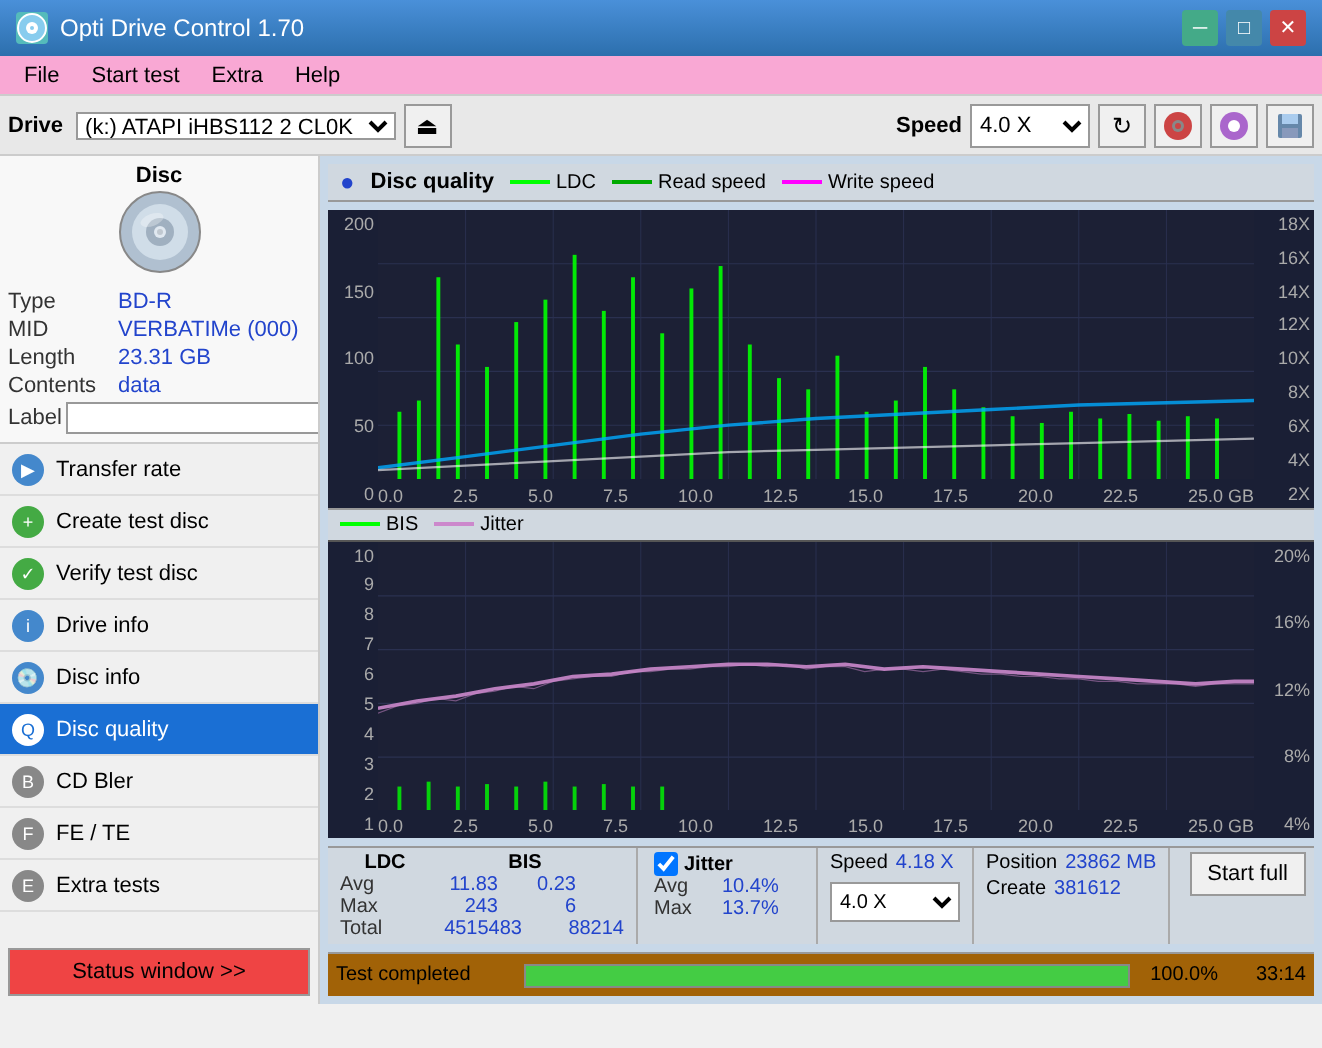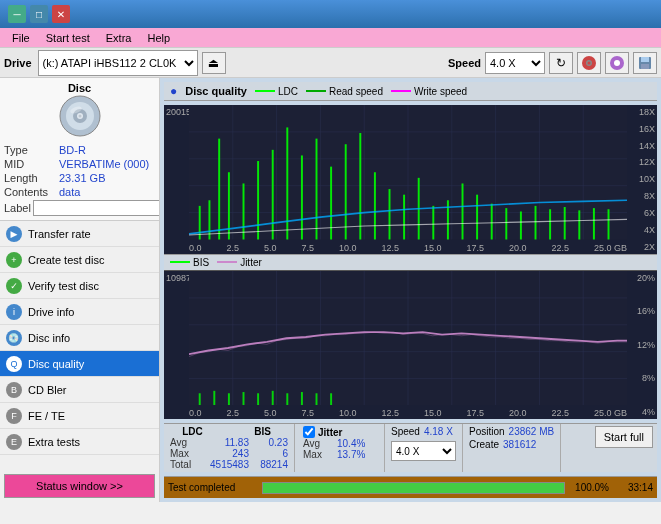--- a/index.html
+++ b/index.html
@@ -16,21 +16,21 @@
     .btn-max { background: #48a; color: white; }
     .btn-close { background: #c44; color: white; }
     
     
     .menu-bar { background: #f9a8d4; height: 20px; display: flex; align-items: center; padding: 0 4px; border-bottom: 1px solid #ccc; }
     .menu-item { padding: 2px 8px; cursor: pointer; font-size: 11px; }
     
     
     .toolbar { background: #e8e8e8; height: 30px; display: flex; align-items: center; padding: 0 4px; border-bottom: 1px solid #ccc; gap: 4px; }
     .toolbar-label { font-size: 11px; font-weight: bold; margin-right: 2px; }
-    .toolbar-dropdown { height: 26px; font-size: 11px; border: 1px solid #999; background: white; min-width: 160px; }
+    .toolbar-dropdown { height: 14px; font-size: 11px; border: 1px solid #999; background: white; min-width: 160px; }
     .toolbar-spacer { flex: 1; }
     .speed-label { font-size: 11px; font-weight: bold; }
     .speed-dropdown { height: 22px; font-size: 11px; border: 1px solid #999; background: white; width: 60px; }
     .toolbar-icon-btn { width: 24px; height: 22px; border: 1px solid #999; background: #f0f0f0; cursor: pointer; display: flex; align-items: center; justify-content: center; font-size: 12px; }
     
     
     .main { display: flex; height: calc(524px - 28px - 20px - 30px - 22px); }
     
     
     .sidebar { width: 160px; background: #f0f0f0; border-right: 1px solid #ccc; display: flex; flex-direction: column; overflow: hidden; }
@@ -49,21 +49,21 @@
     
     .nav-items { display: flex; flex-direction: column; }
     .nav-item { display: flex; align-items: center; height: 26px; padding: 0 6px; cursor: pointer; font-size: 11px; border-bottom: 1px solid #ddd; gap: 6px; }
     .nav-item.active { background: #1a6fd4; color: white; }
     .nav-item-icon { width: 16px; height: 16px; border-radius: 8px; display: flex; align-items: center; justify-content: center; font-size: 9px; flex-shrink: 0; }
     .nav-icon-blue { background: #4488cc; color: white; }
     .nav-icon-green { background: #44aa44; color: white; }
     .nav-icon-gray { background: #888; color: white; }
     
     
-    .status-btn { margin: 4px; height: 24px; border: 1px solid #999; background: #ec4899; cursor: pointer; font-size: 11px; }
+    .status-btn { margin: 4px; height: 24px; border: 1px solid #999; background: #ef4444; cursor: pointer; font-size: 11px; }
     
     
     .content { flex: 1; background: #c8d8e8; display: flex; flex-direction: column; padding: 4px; gap: 4px; overflow: hidden; }
     .chart-header { background: #d0d8e0; padding: 2px 6px; display: flex; align-items: center; gap: 8px; border-bottom: 1px solid #999; }
     .chart-title { font-size: 11px; font-weight: bold; }
     .legend-item { display: flex; align-items: center; gap: 3px; font-size: 10px; }
     .legend-color { width: 20px; height: 2px; }
     .ldc-color { background: #00ff00; }
     .read-color { background: #00aa00; }
     .write-color { background: #ff00ff; }
@@ -81,29 +81,39 @@
     .progress-inner { height: 100%; background: #44cc44; }
     .progress-pct { font-size: 10px; width: 40px; text-align: right; }
     .progress-time { font-size: 10px; width: 40px; text-align: right; }
     
     
     .dual-chart { display: flex; flex-direction: column; flex: 1; min-height: 0; }
     .top-chart { flex: 1; min-height: 0; position: relative; background: #1a1f35; }
     .bottom-chart { flex: 1; min-height: 0; position: relative; background: #1a1f35; border-top: 1px solid #555; }
     
     .y-axis-right { position: absolute; right: 0; top: 0; bottom: 0; width: 30px; display: flex; flex-direction: column; justify-content: space-between; padding: 2px 2px; font-size: 9px; color: #aaa; text-align: right; }
-    .y-axis-left { position: absolute; left: 0; top: 0; bottom: 0; width: 25px; display: flex; flex-direction: row; justify-content: space-between; padding: 2px 2px; font-size: 9px; color: #aaa; text-align: right; }
+    .y-axis-left { position: absolute; left: 0; top: 0; bottom: 0; width: 25px; display: flex; flex-direction: column; justify-content: space-between; padding: 2px 2px; font-size: 9px; color: #aaa; text-align: right; }
     .x-axis { position: absolute; bottom: 0; left: 25px; right: 30px; display: flex; justify-content: space-between; font-size: 9px; color: #aaa; padding: 0 0 1px 0; }
     
     .full-chart-area { left: 25px; top: 0; right: 30px; bottom: 14px; position: absolute; overflow: hidden; }
   </style>
 </head>
 <body>
 
 <div class="title-bar">
+  <div class="title-bar-left">
+    <div class="title-bar-icon">
+      <svg width="16" height="16" viewBox="0 0 16 16">
+        <circle cx="8" cy="8" r="7" fill="#88ccee" stroke="#fff" stroke-width="1"></circle>
+        <circle cx="8" cy="8" r="3" fill="#fff"></circle>
+        <circle cx="8" cy="8" r="1" fill="#88ccee"></circle>
+      </svg>
+    </div>
+    <span class="title-bar-title">Opti Drive Control 1.70</span>
+  </div>
   <div class="title-bar-controls">
     <button class="title-bar-btn btn-min">─</button>
     <button class="title-bar-btn btn-max">□</button>
     <button class="title-bar-btn btn-close">✕</button>
   </div>
 </div>
 
 <div class="menu-bar">
   <span class="menu-item">File</span>
   <span class="menu-item">Start test</span>
@@ -433,21 +443,21 @@
         <div style="display:flex;gap:4px;align-items:center;">
           <span style="width:30px;color:#333;">Avg</span>
           <span style="color:#2244cc;width:45px;text-align:right;">11.83</span>
           <span style="color:#2244cc;width:35px;text-align:right;">0.23</span>
         </div>
         <div style="display:flex;gap:4px;align-items:center;">
           <span style="width:30px;color:#333;">Max</span>
           <span style="color:#2244cc;width:45px;text-align:right;">243</span>
           <span style="color:#2244cc;width:35px;text-align:right;">6</span>
         </div>
-        <div style="display:flex;gap:4px;align-items:center;">
+        <div style="display:flex;gap:16px;align-items:center;">
           <span style="width:30px;color:#333;">Total</span>
           <span style="color:#2244cc;width:45px;text-align:right;">4515483</span>
           <span style="color:#2244cc;width:35px;text-align:right;">88214</span>
         </div>
       </div>
 
       <div style="display:flex;flex-direction:column;padding:2px 8px;border-right:1px solid #aaa;min-width:90px;">
         <div style="display:flex;align-items:center;gap:3px;font-weight:bold;">
           <input type="checkbox" checked="" style="width: 12px; height: 12px;">
           <span>Jitter</span>

